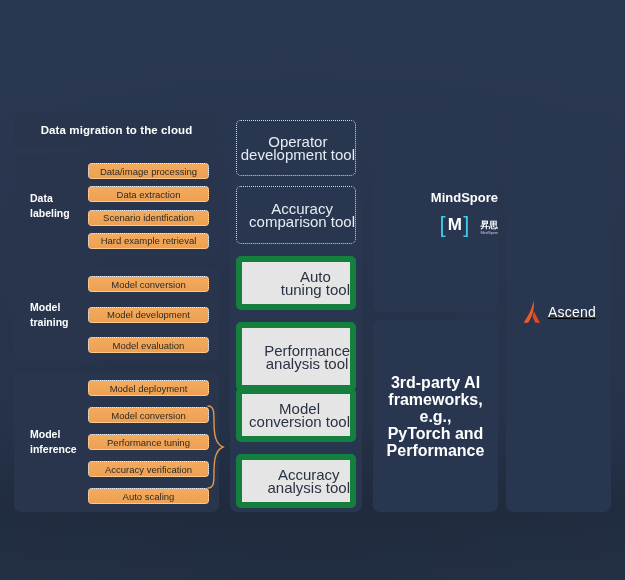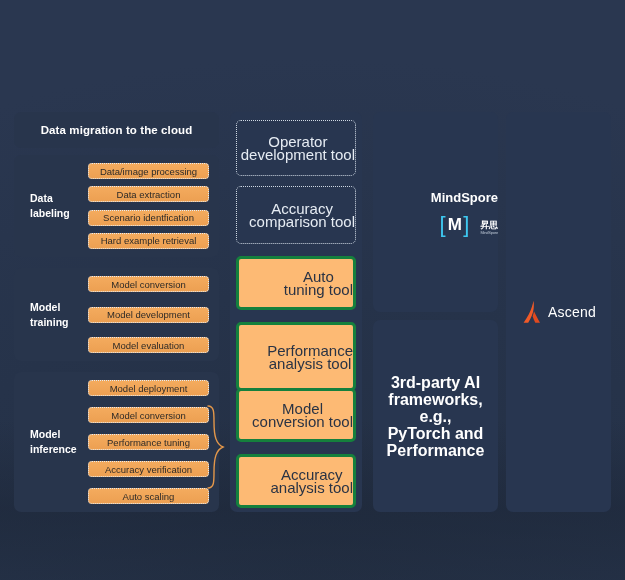--- a/index.html
+++ b/index.html
@@ -124,23 +124,23 @@
     font-size: 15px;
     line-height: 13px;
     box-sizing: border-box;
   }
   .tool.outline {
     border: 1px dotted #cfd9e4;
     background: transparent;
     color: #e6ecf3;
   }
   .tool.solid {
-    background: #fdba74;
+    background: #e5e5e5;
     color: #2a3344;
-    border: 3px solid #15803d;
+    border: 6px solid #15803d;
   }
 
   
   #mindspore-panel {
     left: 373px;
     top: 112px;
     width: 125px;
     height: 200px;
     display: flex;
     flex-direction: column;
@@ -212,20 +212,21 @@
 
   
   #ascend-panel {
     left: 506px;
     top: 112px;
     width: 105px;
     height: 400px;
     display: flex;
     align-items: center;
     justify-content: center;
+    text-decoration: underline;
   }
   .ascend-logo {
     display: flex;
     align-items: center;
     gap: 5px;
   }
   .ascend-logo .mark { display: block; }
   .ascend-logo .word {
     color: #ffffff;
     font-size: 14px;

